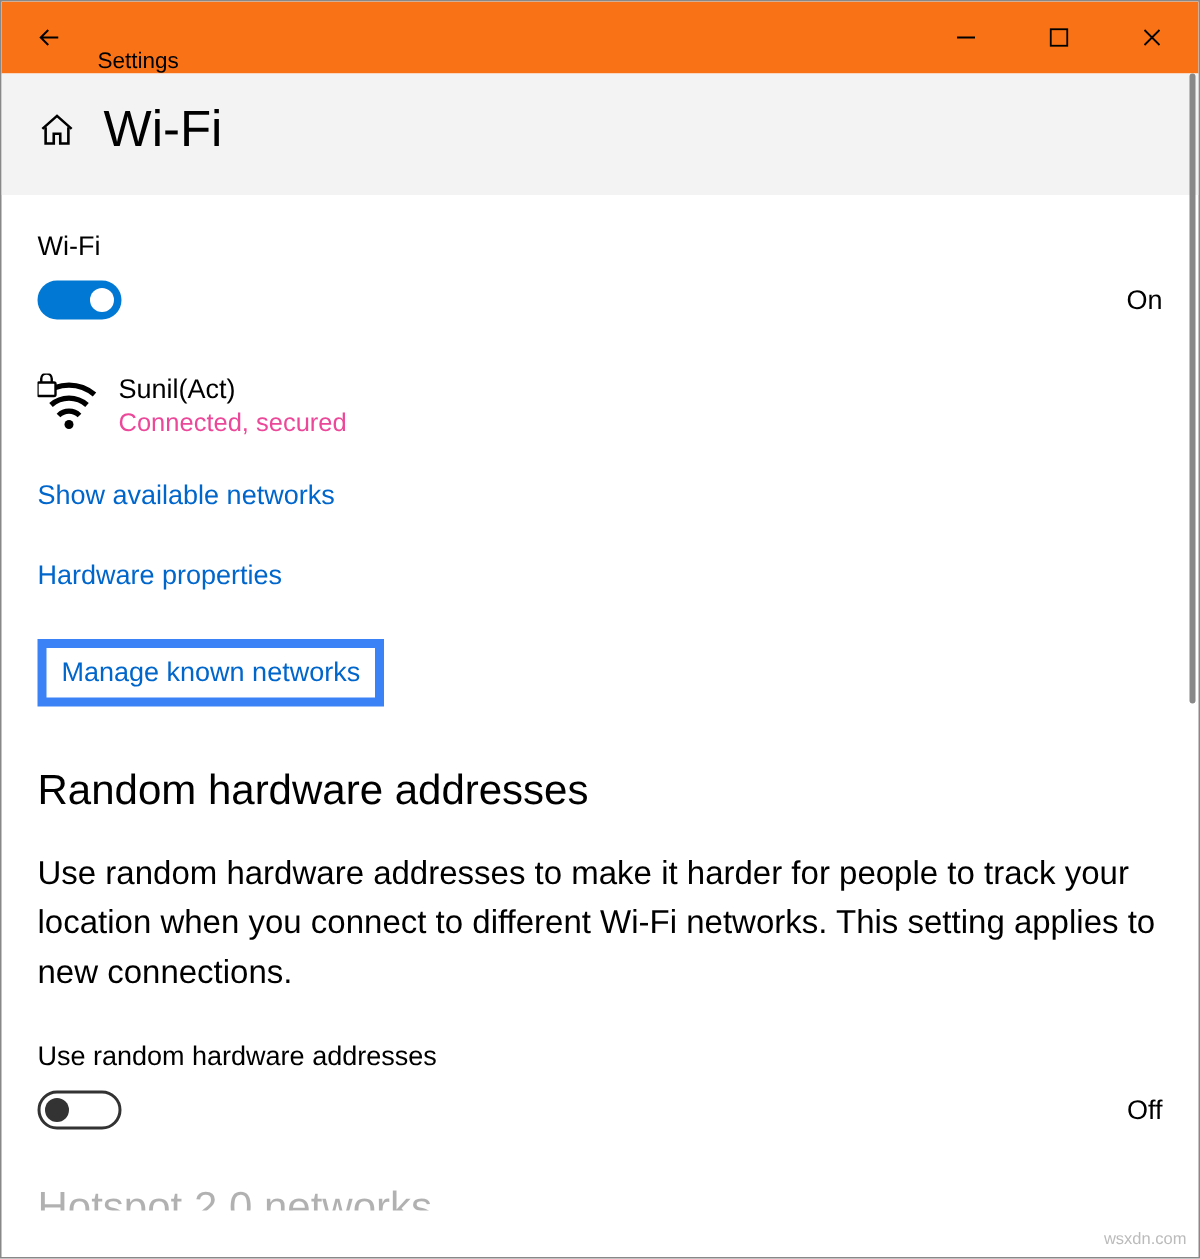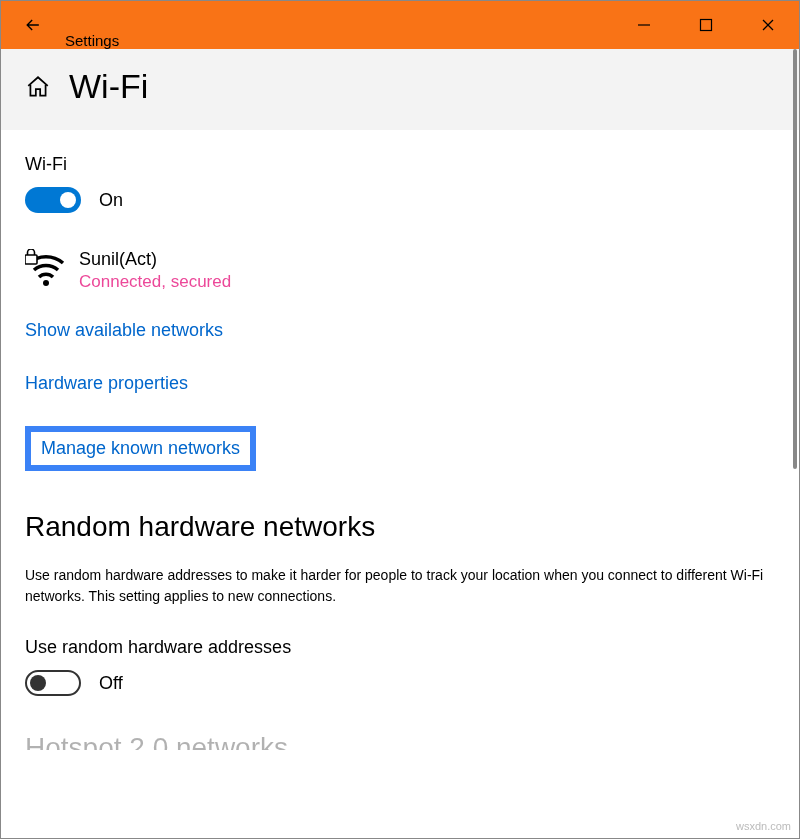--- a/index.html
+++ b/index.html
@@ -71,20 +71,21 @@
     .section-label {
       font-size: 18px;
       color: #000;
       margin-bottom: 12px;
     }
     .toggle-row {
       display: flex;
       align-items: center;
       gap: 18px;
       margin-bottom: 36px;
+      justify-content: space-between;
     }
     .toggle {
       width: 56px;
       height: 26px;
       border-radius: 13px;
       position: relative;
       cursor: pointer;
     }
     .toggle.on {
       background: #0078d4;
@@ -148,21 +149,21 @@
     .highlight-box .link {
       margin-bottom: 0;
     }
     .section-heading {
       font-size: 28px;
       font-weight: 400;
       color: #000;
       margin-bottom: 22px;
     }
     .description {
-      font-size: 14px;
+      font-size: 22px;
       color: #000;
       line-height: 1.5;
       margin-bottom: 30px;
     }
     .scrollbar-indicator {
       position: absolute;
       right: 2px;
       top: 48px;
       width: 4px;
       height: 420px;
@@ -248,21 +249,21 @@
       <div class="network-status">Connected, secured</div>
     </div>
   </div>
 
   <div><span class="link">Show available networks</span></div>
   <div><span class="link">Hardware properties</span></div>
   <div class="highlight-box">
     <span class="link">Manage known networks</span>
   </div>
 
-  <div class="section-heading">Random hardware networks</div>
+  <div class="section-heading">Random hardware addresses</div>
   <div class="description">Use random hardware addresses to make it harder for people to track your location when you connect to different Wi-Fi networks. This setting applies to new connections.</div>
   <div class="section-label">Use random hardware addresses</div>
   <div class="toggle-row">
     <div class="toggle off">
       <div class="toggle-knob"></div>
     </div>
     <div class="toggle-label">Off</div>
   </div>
 
   <div class="cutoff-heading" style="opacity:0.3;overflow:hidden;height:18px;">Hotspot 2.0 networks</div>

